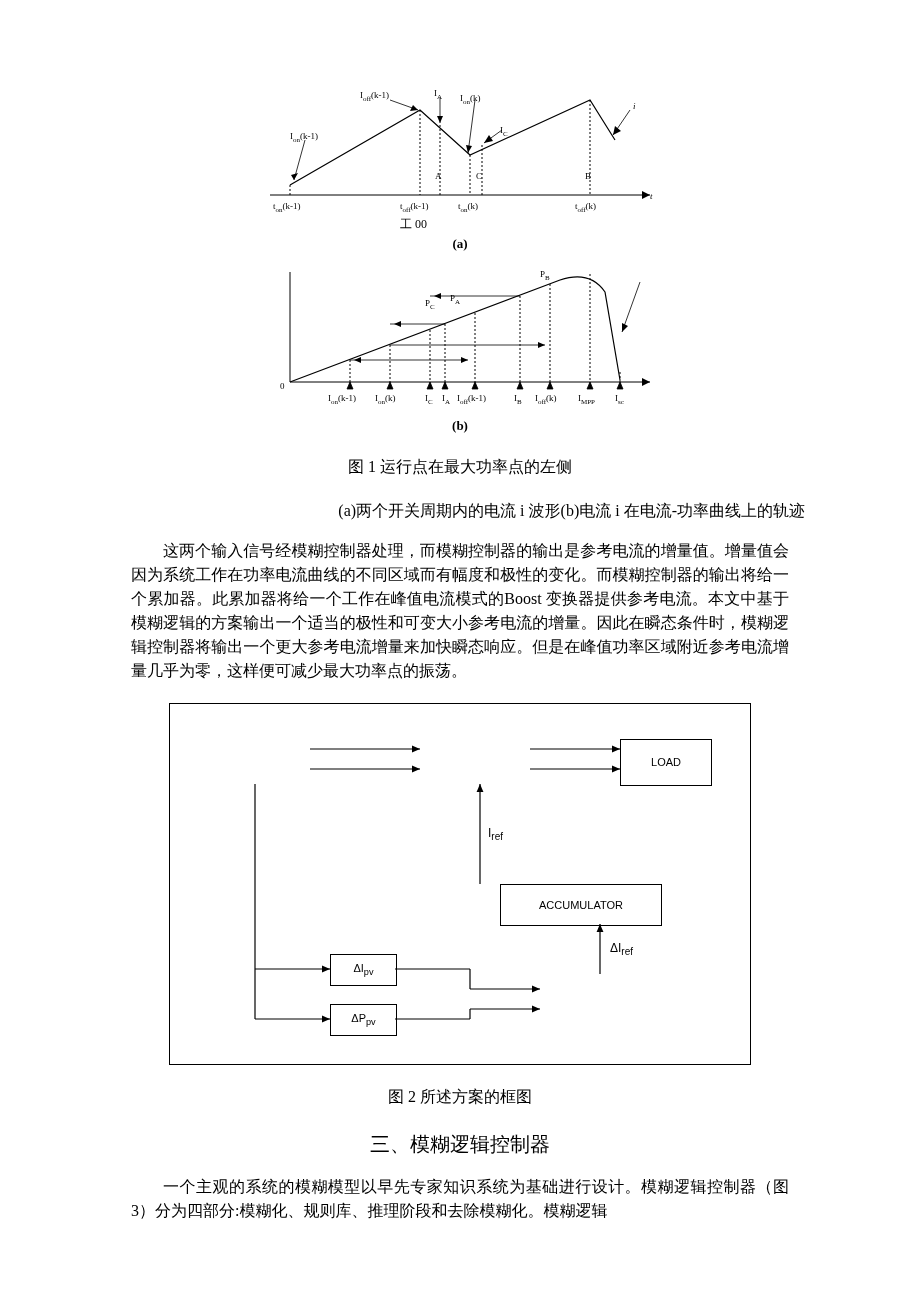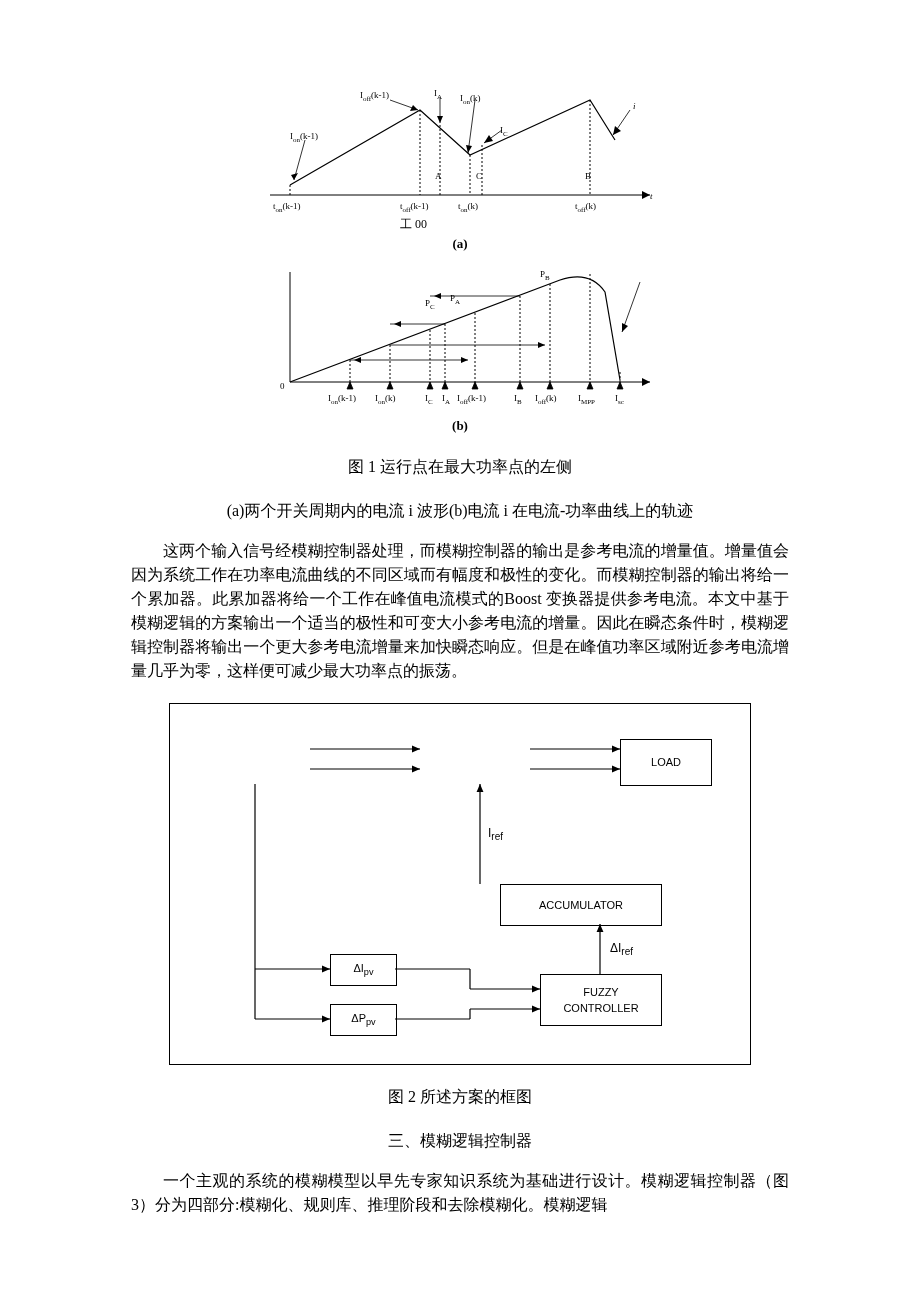--- a/index.html
+++ b/index.html
@@ -34,21 +34,21 @@
       font-family: "Times New Roman", serif;
       font-weight: bold;
       margin: 4px 0 8px 0;
     }
     .caption {
       text-align: center;
       font-size: 16px;
       margin: 20px 0;
     }
     .caption-sub {
-      text-align: center;
+      text-align: right;
       font-size: 16px;
       margin: 0 0 4px 0;
     }
     .para {
       text-indent: 2em;
       text-align: justify;
       margin: 16px;
     }
     .fig2 {
       position: relative;
@@ -76,21 +76,21 @@
     .fig2 svg {
       position: absolute;
       top: 0;
       left: 0;
       width: 580px;
       height: 360px;
       pointer-events: none;
     }
     .section-heading {
       text-align: center;
-      font-size: 16px;
+      font-size: 20px;
       margin: 8px 0 16px 0;
     }
     .fig-small-text {
       position: absolute;
       font-family: Liberation Serif, serif;
       font-size: 9px;
     }
     .fig-small-text sub {
       font-size: 7px;
     }
@@ -223,22 +223,20 @@
 
 <p class="para">这两个输入信号经模糊控制器处理，而模糊控制器的输出是参考电流的增量值。增量值会因为系统工作在功率电流曲线的不同区域而有幅度和极性的变化。而模糊控制器的输出将给一个累加器。此累加器将给一个工作在峰值电流模式的Boost 变换器提供参考电流。本文中基于模糊逻辑的方案输出一个适当的极性和可变大小参考电流的增量。因此在瞬态条件时，模糊逻辑控制器将输出一个更大参考电流增量来加快瞬态响应。但是在峰值功率区域附近参考电流增量几乎为零，这样便可减少最大功率点的振荡。</p>
 
 <div class="fig2">
   <div class="box" style="left:450px;top:35px;width:90px;height:45px">
       <span>LOAD</span>
     </div>
   <div class="box" style="left:330px;top:180px;width:160px;height:40px">
       <span>ACCUMULATOR</span>
     </div>
-  <div class="box" style="left:370px;top:270px;width:120px;height:50px;white-space:pre-line"><span>FUZZY
-CONTROLLER</span></div>
   <div class="box" style="left:160px;top:250px;width:65px;height:30px">
       <span>ΔI<sub>pv</sub></span>
     </div>
   <div class="box" style="left:160px;top:300px;width:65px;height:30px">
       <span>ΔP<sub>pv</sub></span>
     </div>
 
   <svg>
     <defs>
       <marker id="arr" markerWidth="8" markerHeight="8" refX="7" refY="3" orient="auto">

